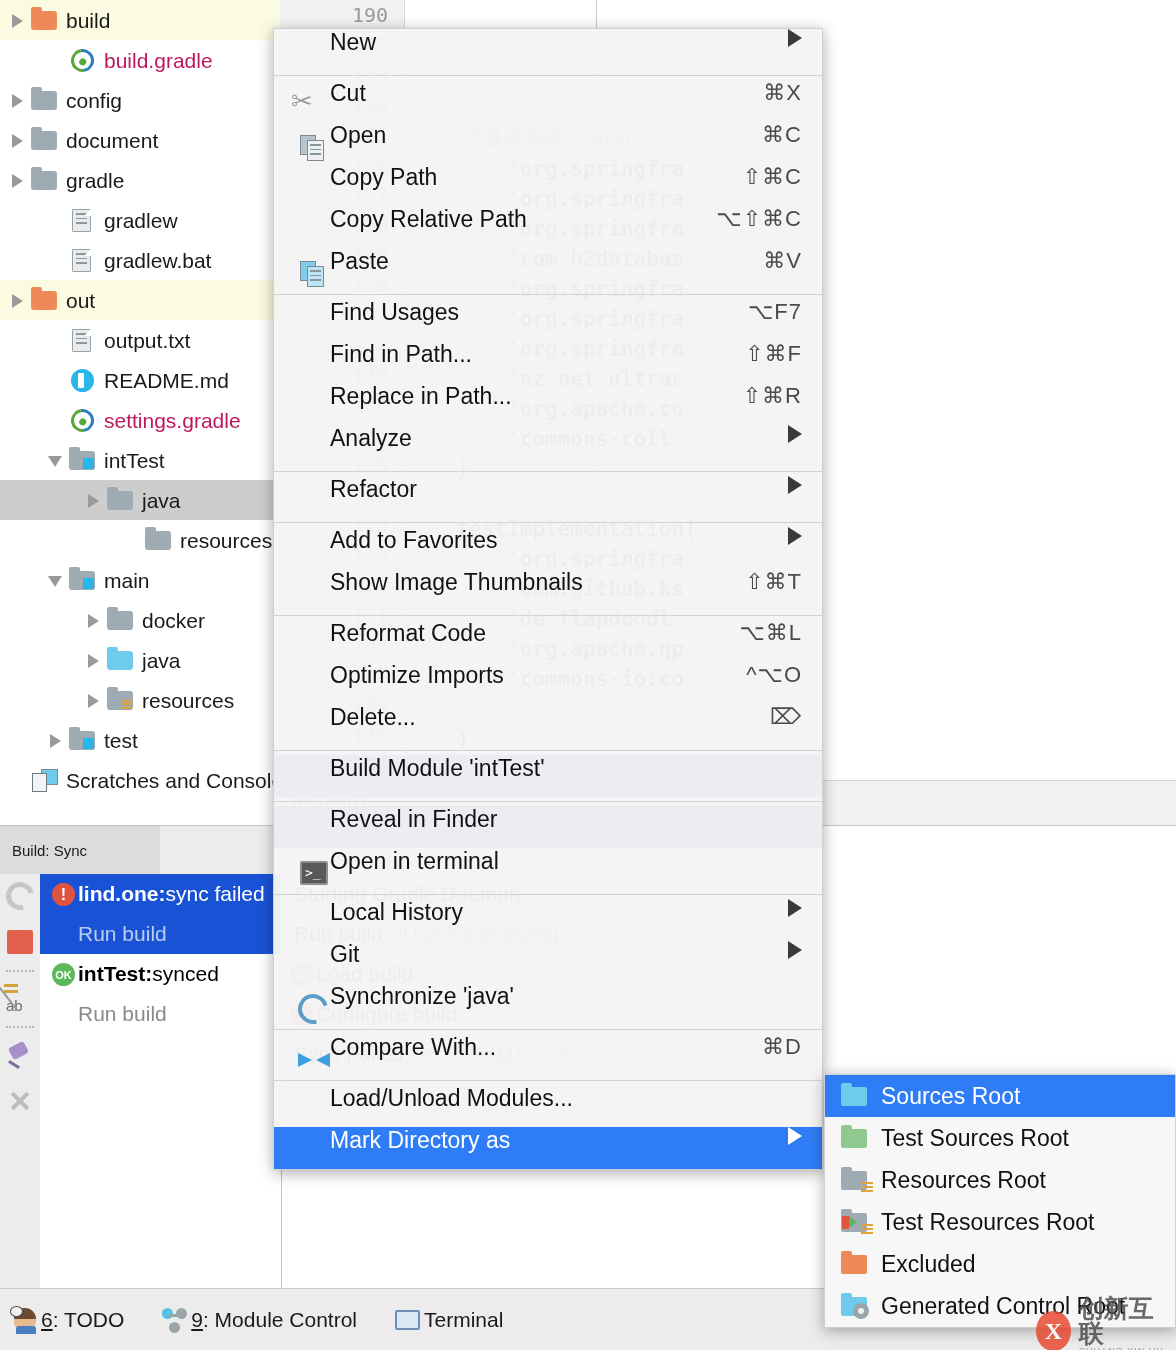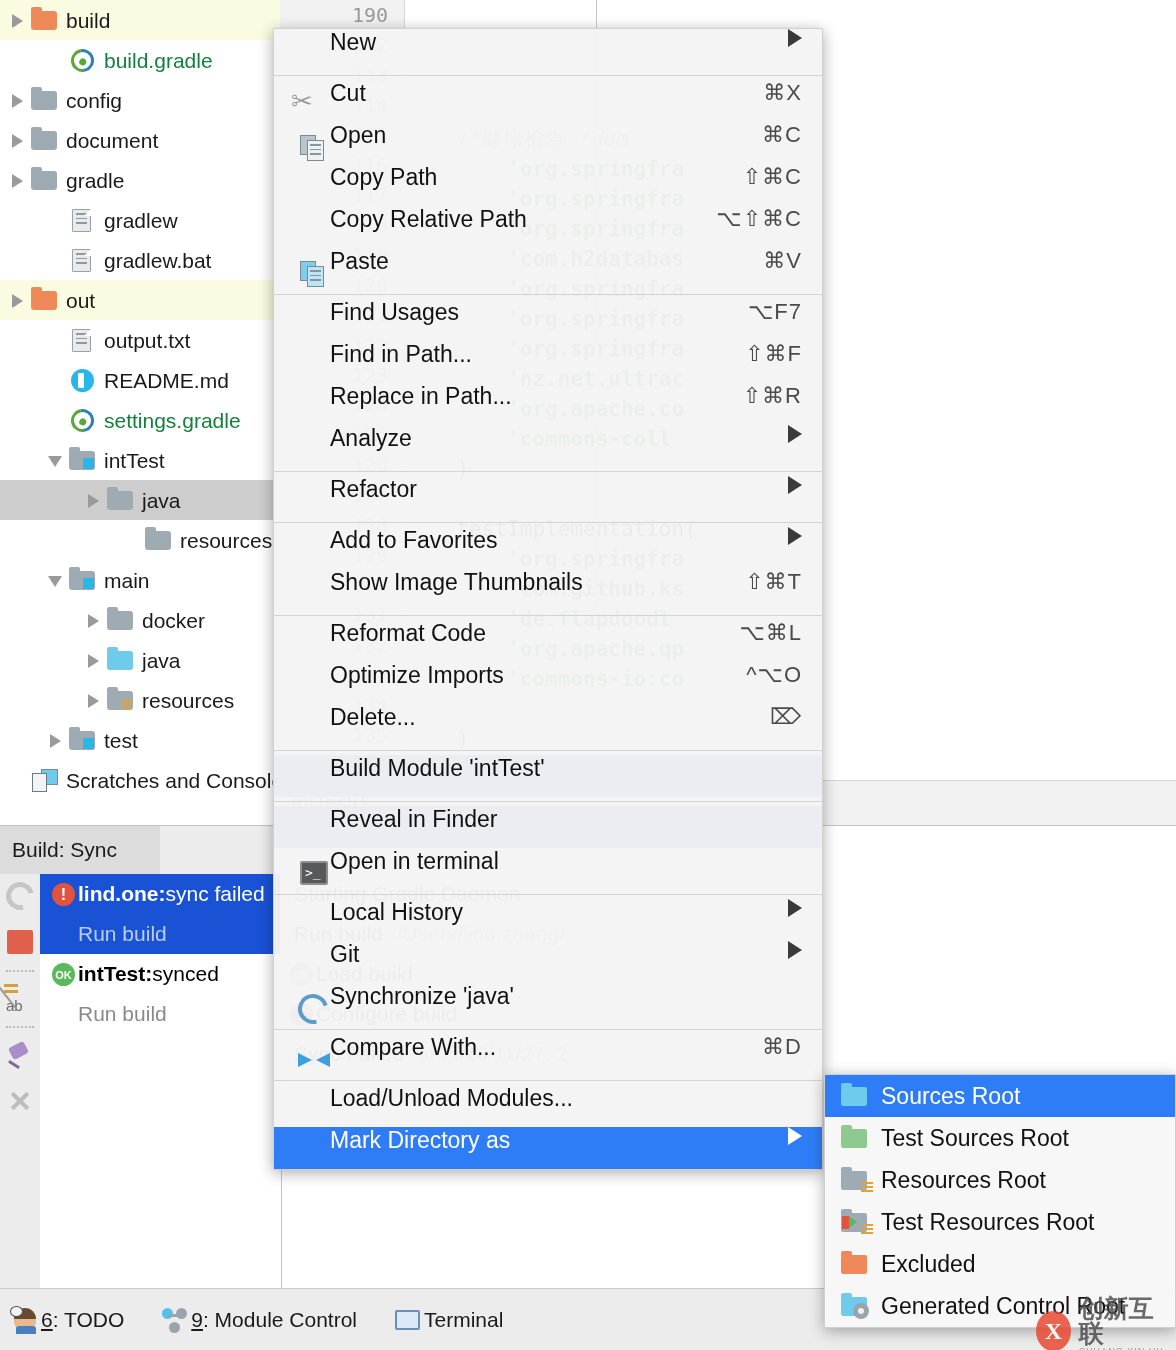--- a/index.html
+++ b/index.html
@@ -31,21 +31,21 @@
     border-left:11px solid #9a9a9a; border-top:7px solid transparent;
     border-bottom:7px solid transparent;
   }
   .arrow.down::before {
     content:""; position:absolute; left:4px; top:7px;
     border-top:11px solid #9a9a9a; border-left:7px solid transparent;
     border-right:7px solid transparent;
   }
   .ico { width:32px; height:26px; flex:none; position:relative; margin-right:6px; }
   .lbl { line-height:1; }
-  .lbl.blue { color:#15803d; }
+  .lbl.blue { color:#be185d; }
 
   
   .fold { position:absolute; left:3px; top:4px; width:26px; height:19px;
           border-radius:2px 3px 3px 3px; }
   .fold::before { content:""; position:absolute; left:0; top:-4px; width:11px;
           height:5px; border-radius:2px 2px 0 0; background:inherit; }
   .fold.grey { background:#9fabb3; }
   .fold.blue { background:#6fcbec; }
   .fold.orange { background:#f0895a; }
 
@@ -121,21 +121,21 @@
     position:absolute; left:0; top:825px; right:0; bottom:62px;
     background:#ffffff; border-top:1px solid #c4c4c4;
   }
   #build-tab-strip {
     position:absolute; left:0; top:0; width:280px; height:48px;
     background:#ececed;
   }
   #build-tab {
     position:absolute; left:0; top:0; width:160px; height:48px;
     background:#dcdcdc; display:flex; align-items:center;
-    padding-left:12px; font-size:21px; color:#1a1a1a;
+    padding-left:12px; font-size:15px; color:#1a1a1a;
   }
   #build-left-toolbar {
     position:absolute; left:0; top:48px; width:40px; bottom:0;
     background:#ececed;
   }
   .tbi { width:40px; height:46px; position:relative; }
   .tbsep { width:28px; height:1px; border-top:2px dotted #b9b9b9; margin:4px 6px; }
 
   #build-tree {
     position:absolute; left:40px; top:48px; width:240px; bottom:0;

